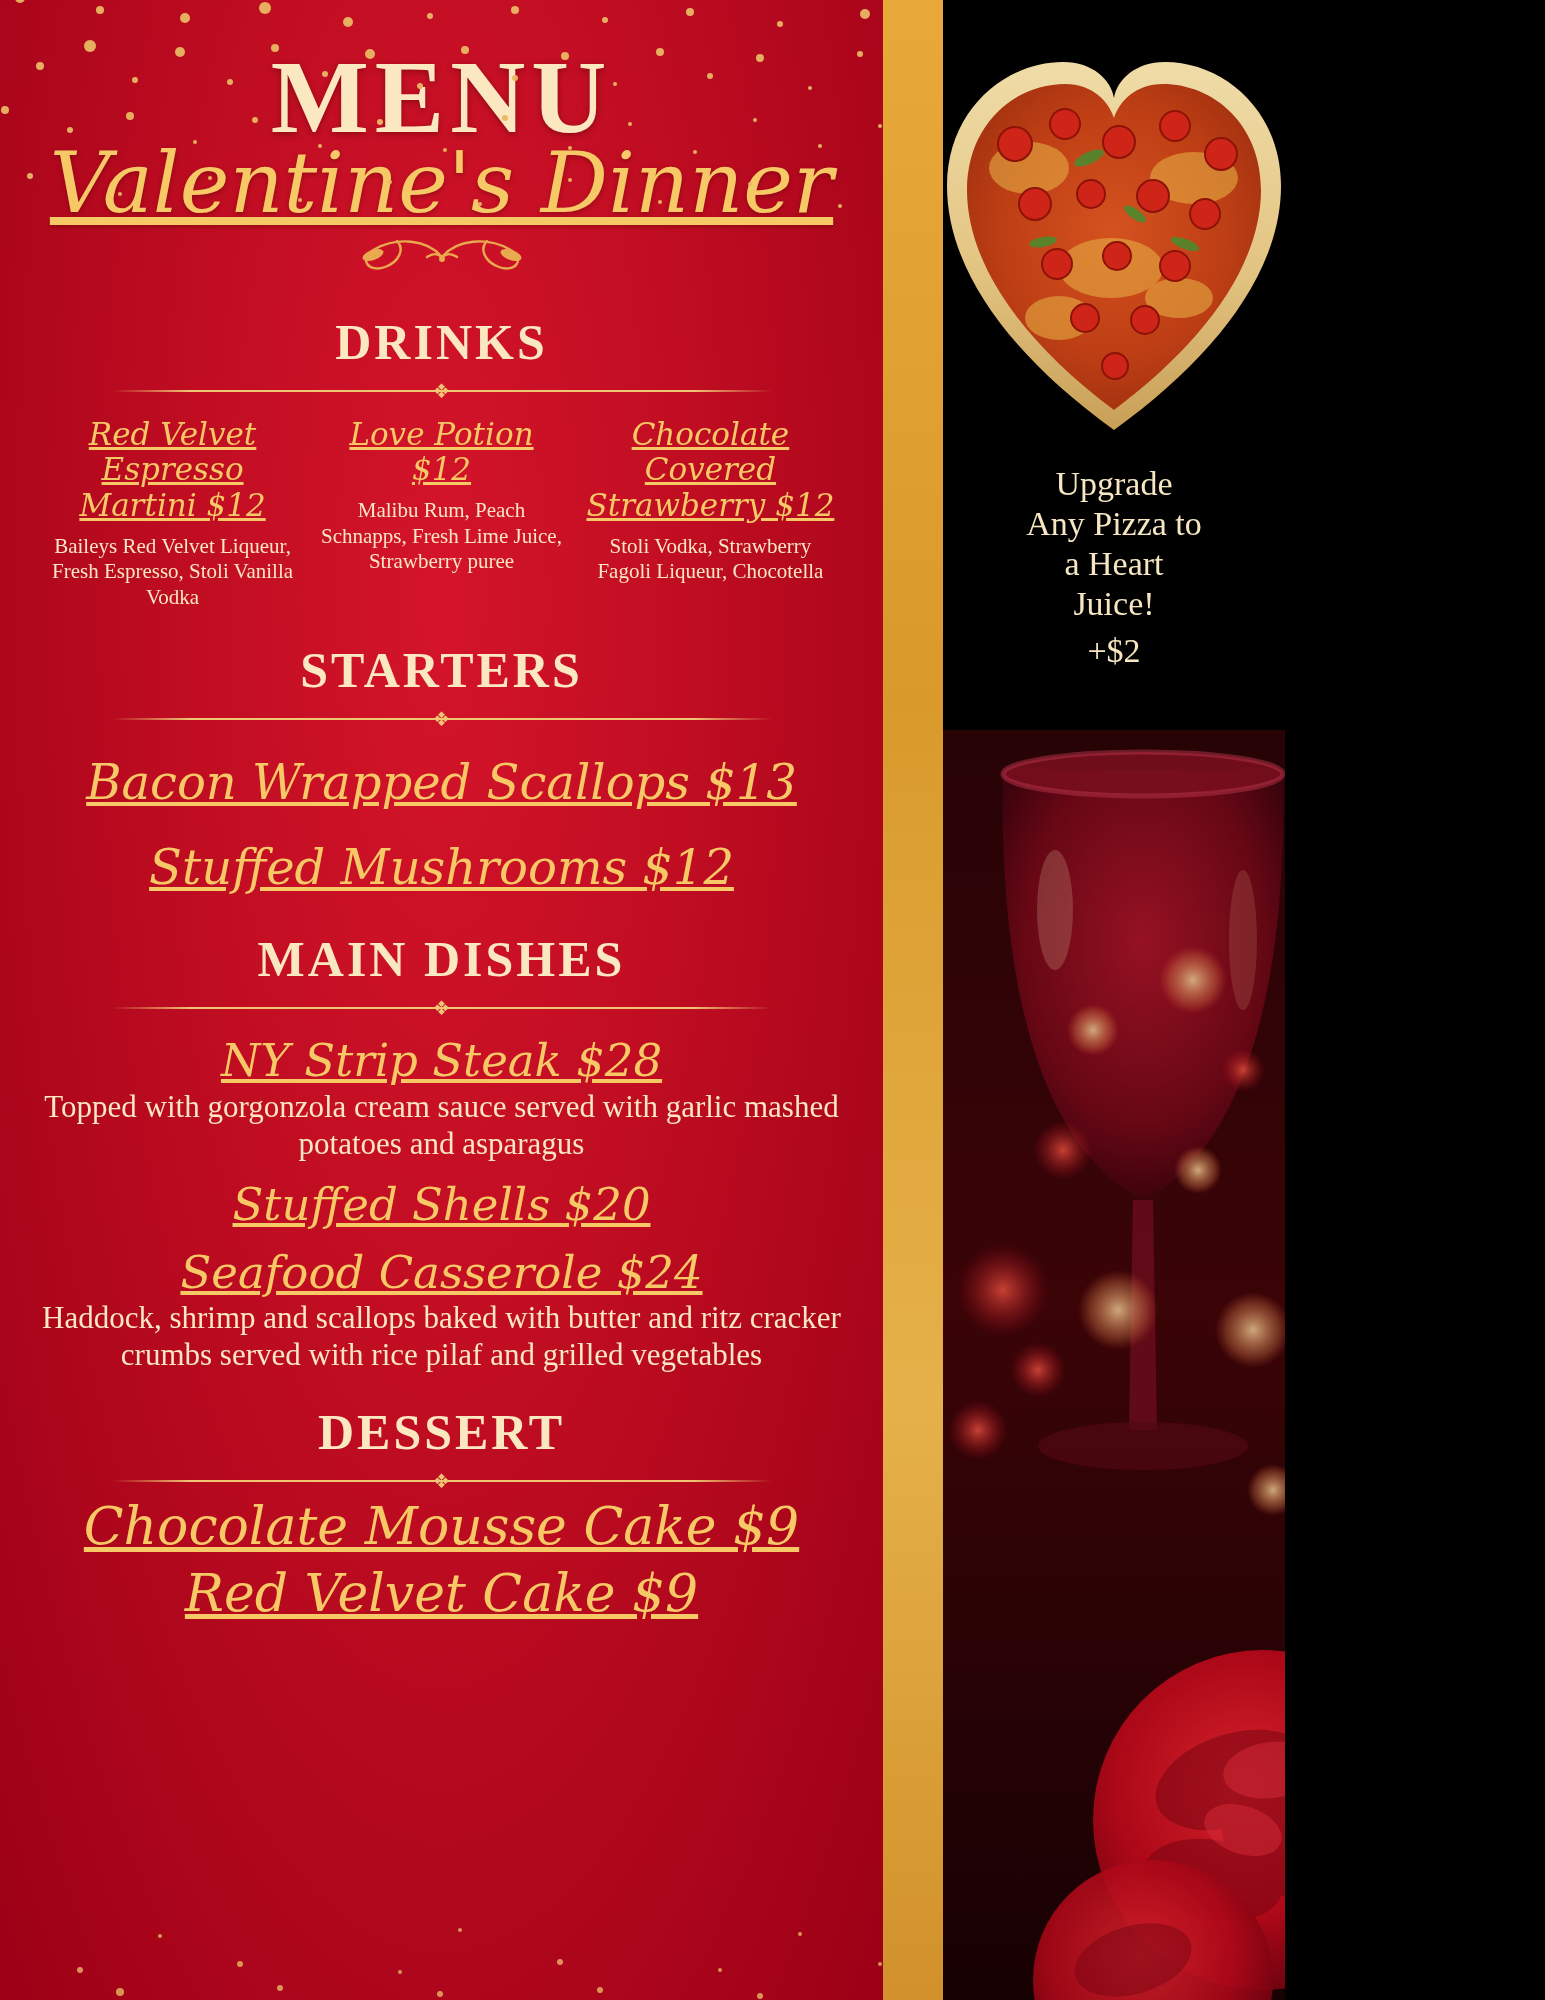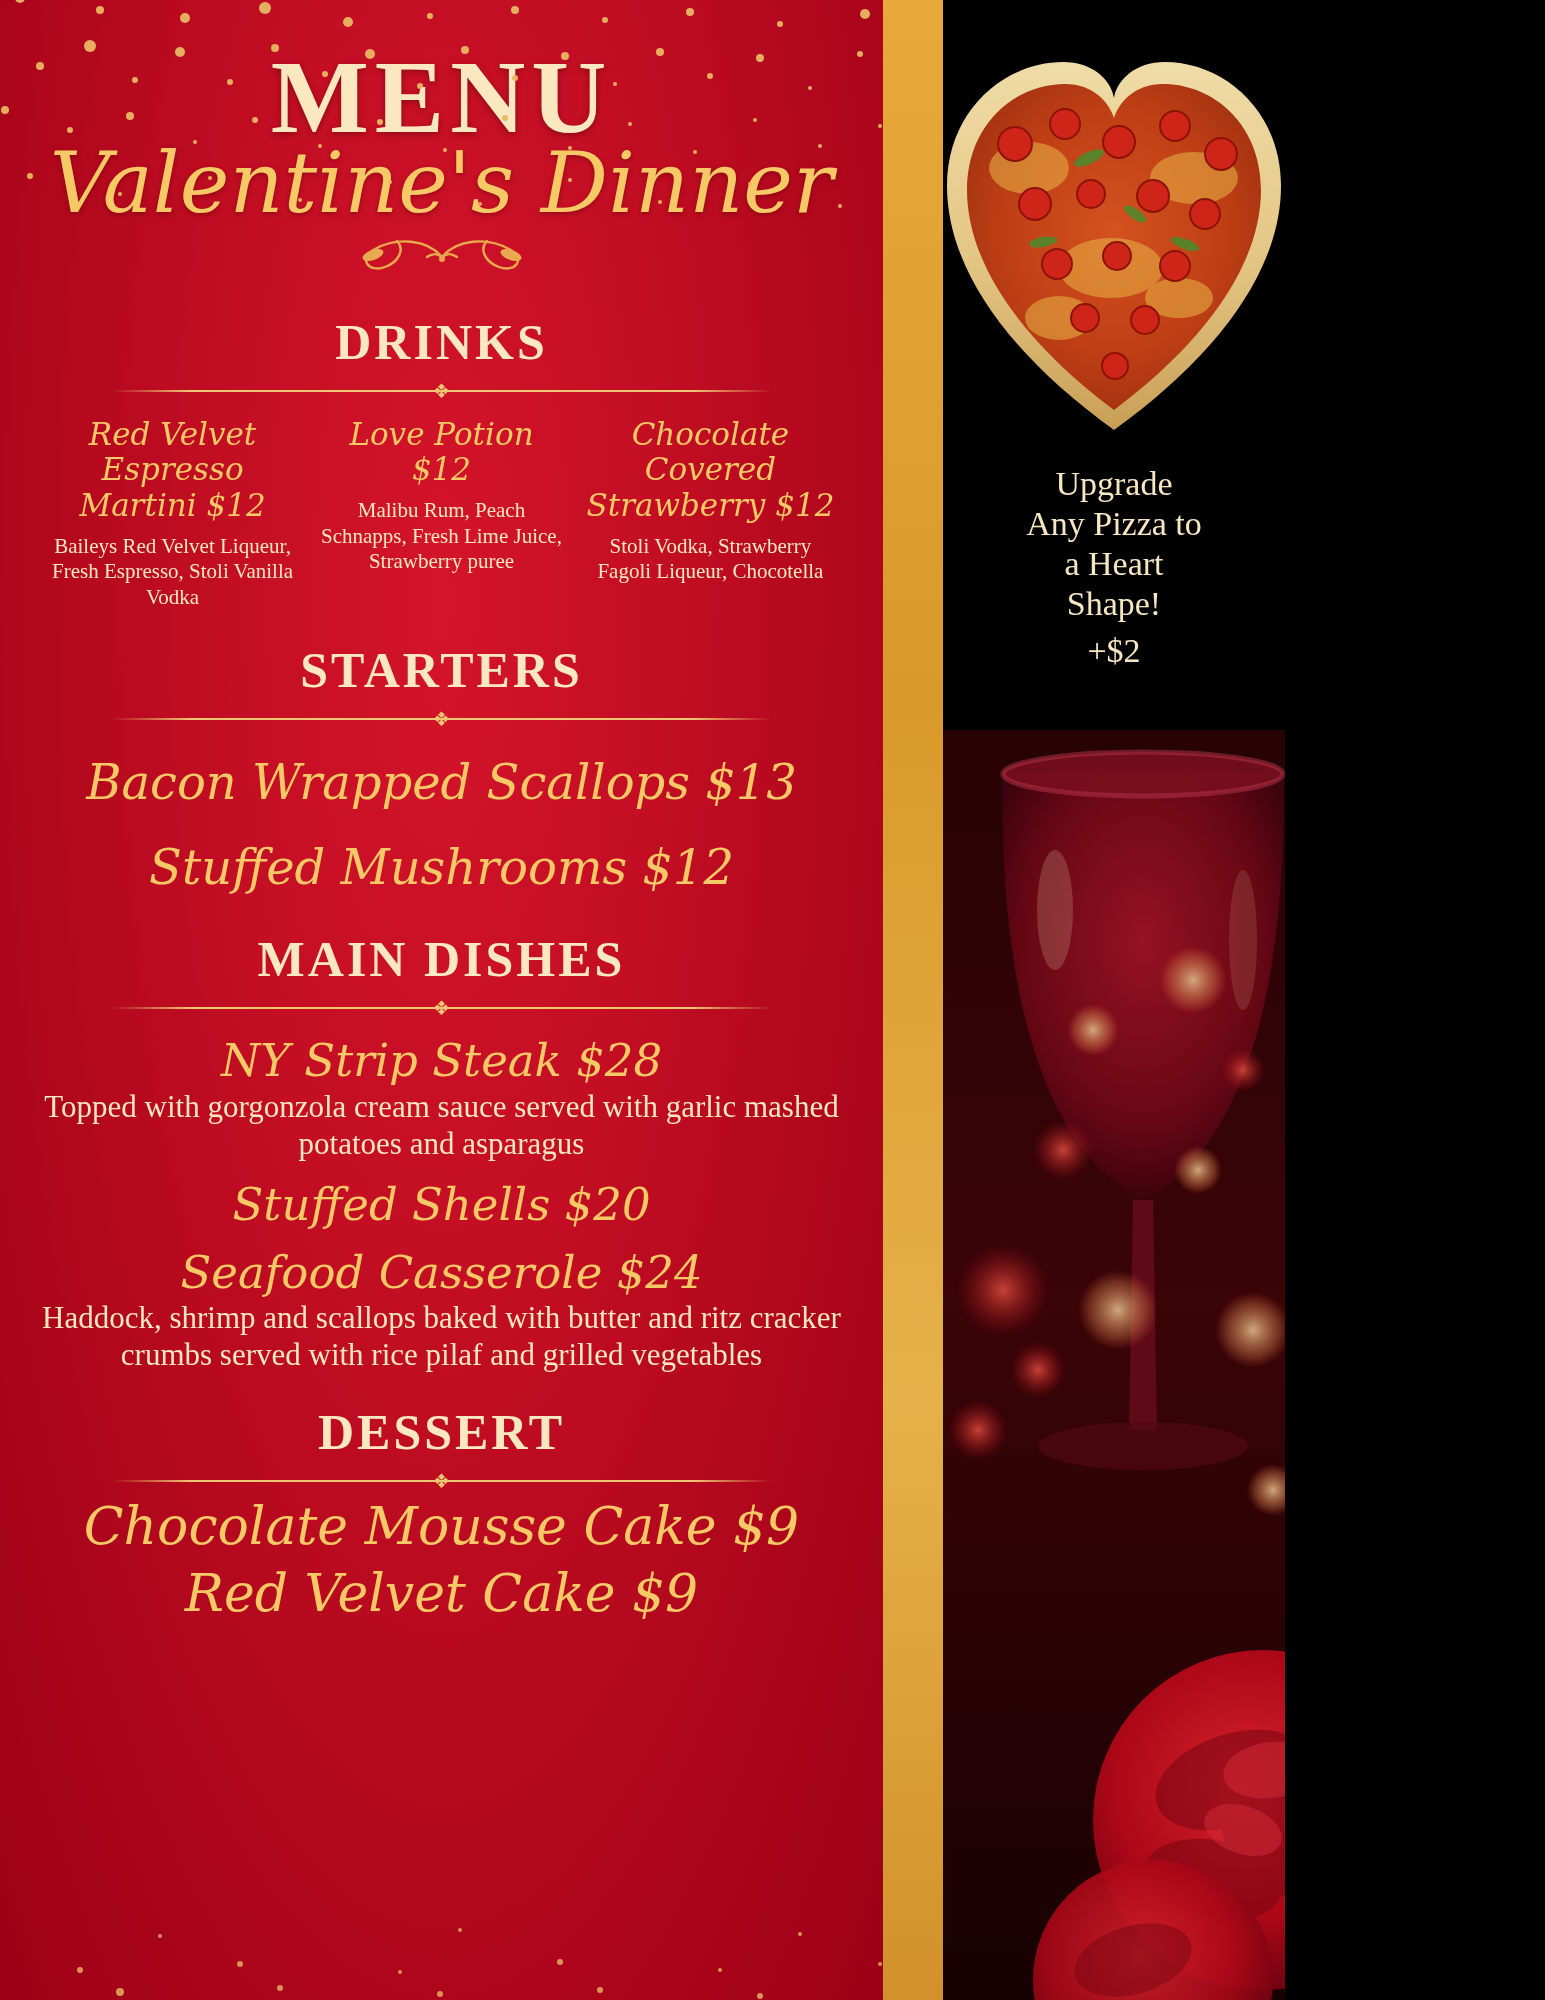--- a/index.html
+++ b/index.html
@@ -91,20 +91,21 @@
     position: relative;
     overflow: hidden;
     background: #1b0406;
   }
 
   
   .script {
     font-family: "DejaVu Serif", serif;
     font-style: italic;
     font-weight: 400;
+    text-decoration: underline;
   }
   .title-menu {
     text-align: center;
     margin-top: 48px;
     font-family: "Liberation Serif", serif;
     font-weight: bold;
     font-size: 104px;
     letter-spacing: 6px;
     color: #fbe7c0;
     line-height: .95;
@@ -461,21 +462,21 @@
             <ellipse cx="104" cy="224" rx="14" ry="5" transform="rotate(-10 104 224)"></ellipse>
             <ellipse cx="196" cy="196" rx="13" ry="5" transform="rotate(35 196 196)"></ellipse>
           </g>
         </g>
       </svg>
 
       <div class="upgrade-text">
         <div>Upgrade</div>
         <div>Any Pizza to</div>
         <div>a Heart</div>
-        <div>Shape!</div>
+        <div>Juice!</div>
       </div>
       <div class="upgrade-price">+$2</div>
     </div>
 
     <div class="wine-block">
       <svg width="395" height="1280" viewBox="0 0 395 1280" preserveAspectRatio="xMidYMid slice">
         <defs>
           <linearGradient id="bg" x1="0" y1="0" x2="0" y2="1">
             <stop offset="0%" stop-color="#2a0407"></stop>
             <stop offset="45%" stop-color="#420508"></stop>

